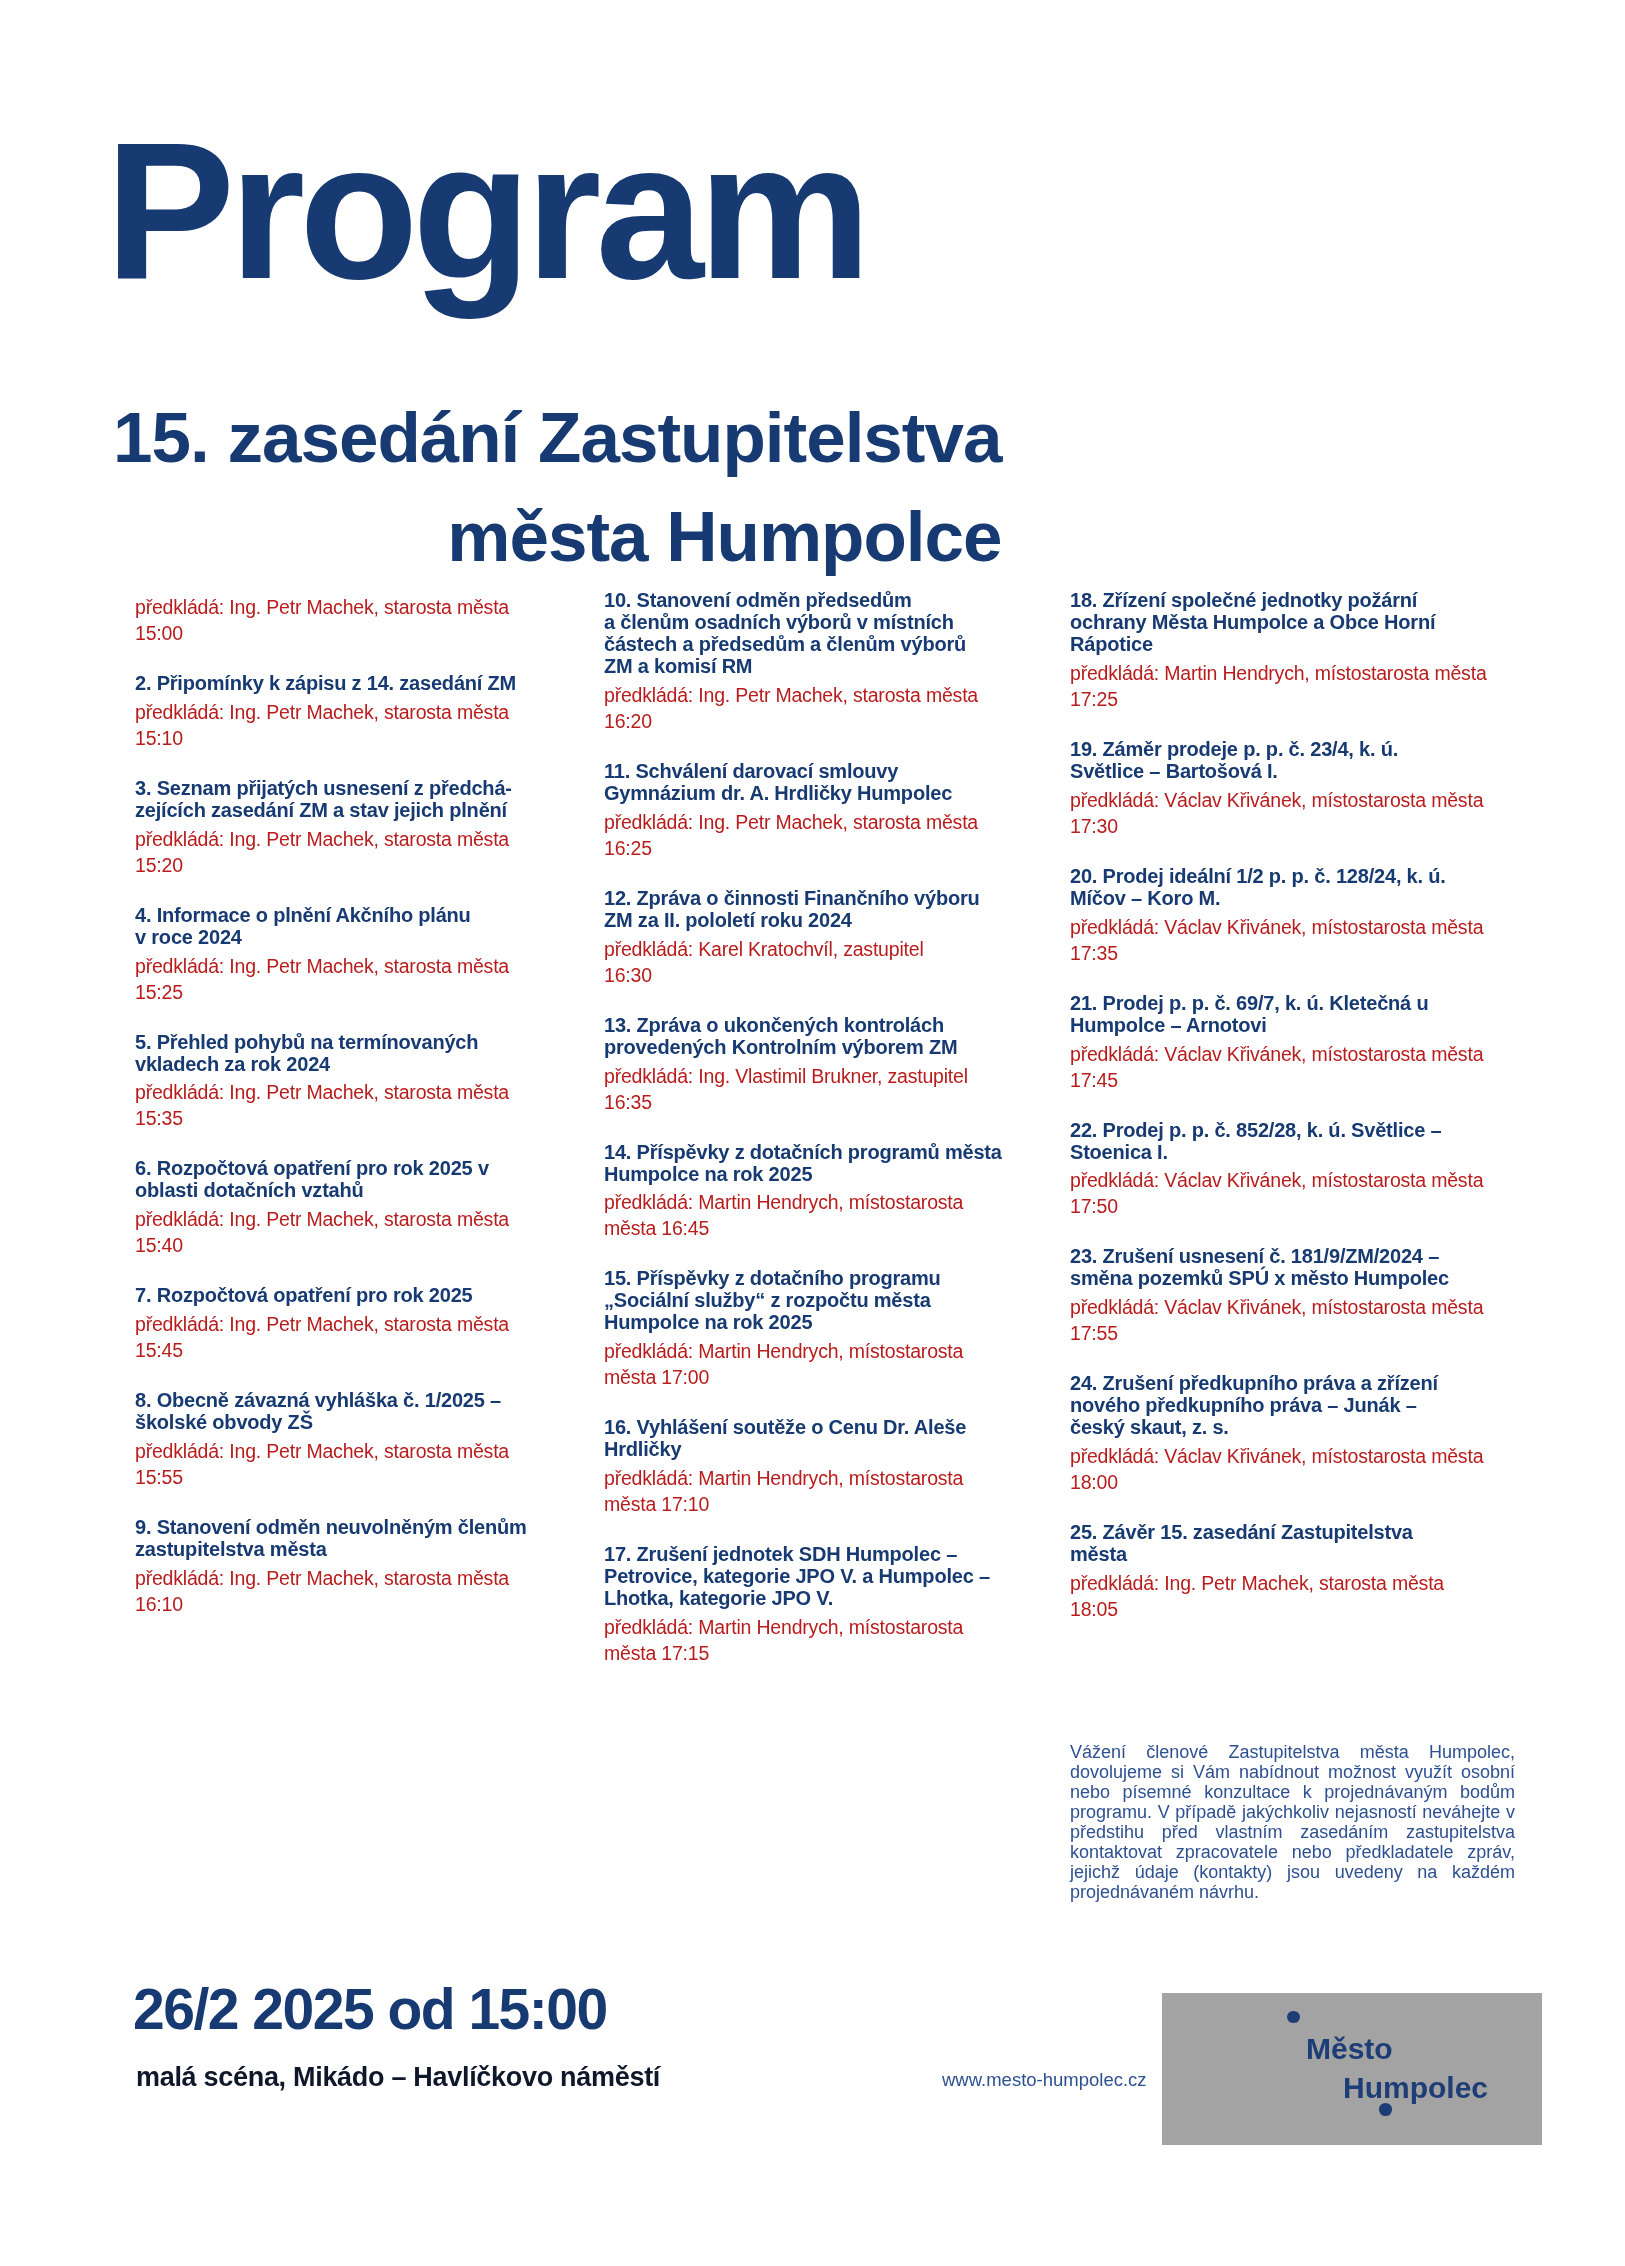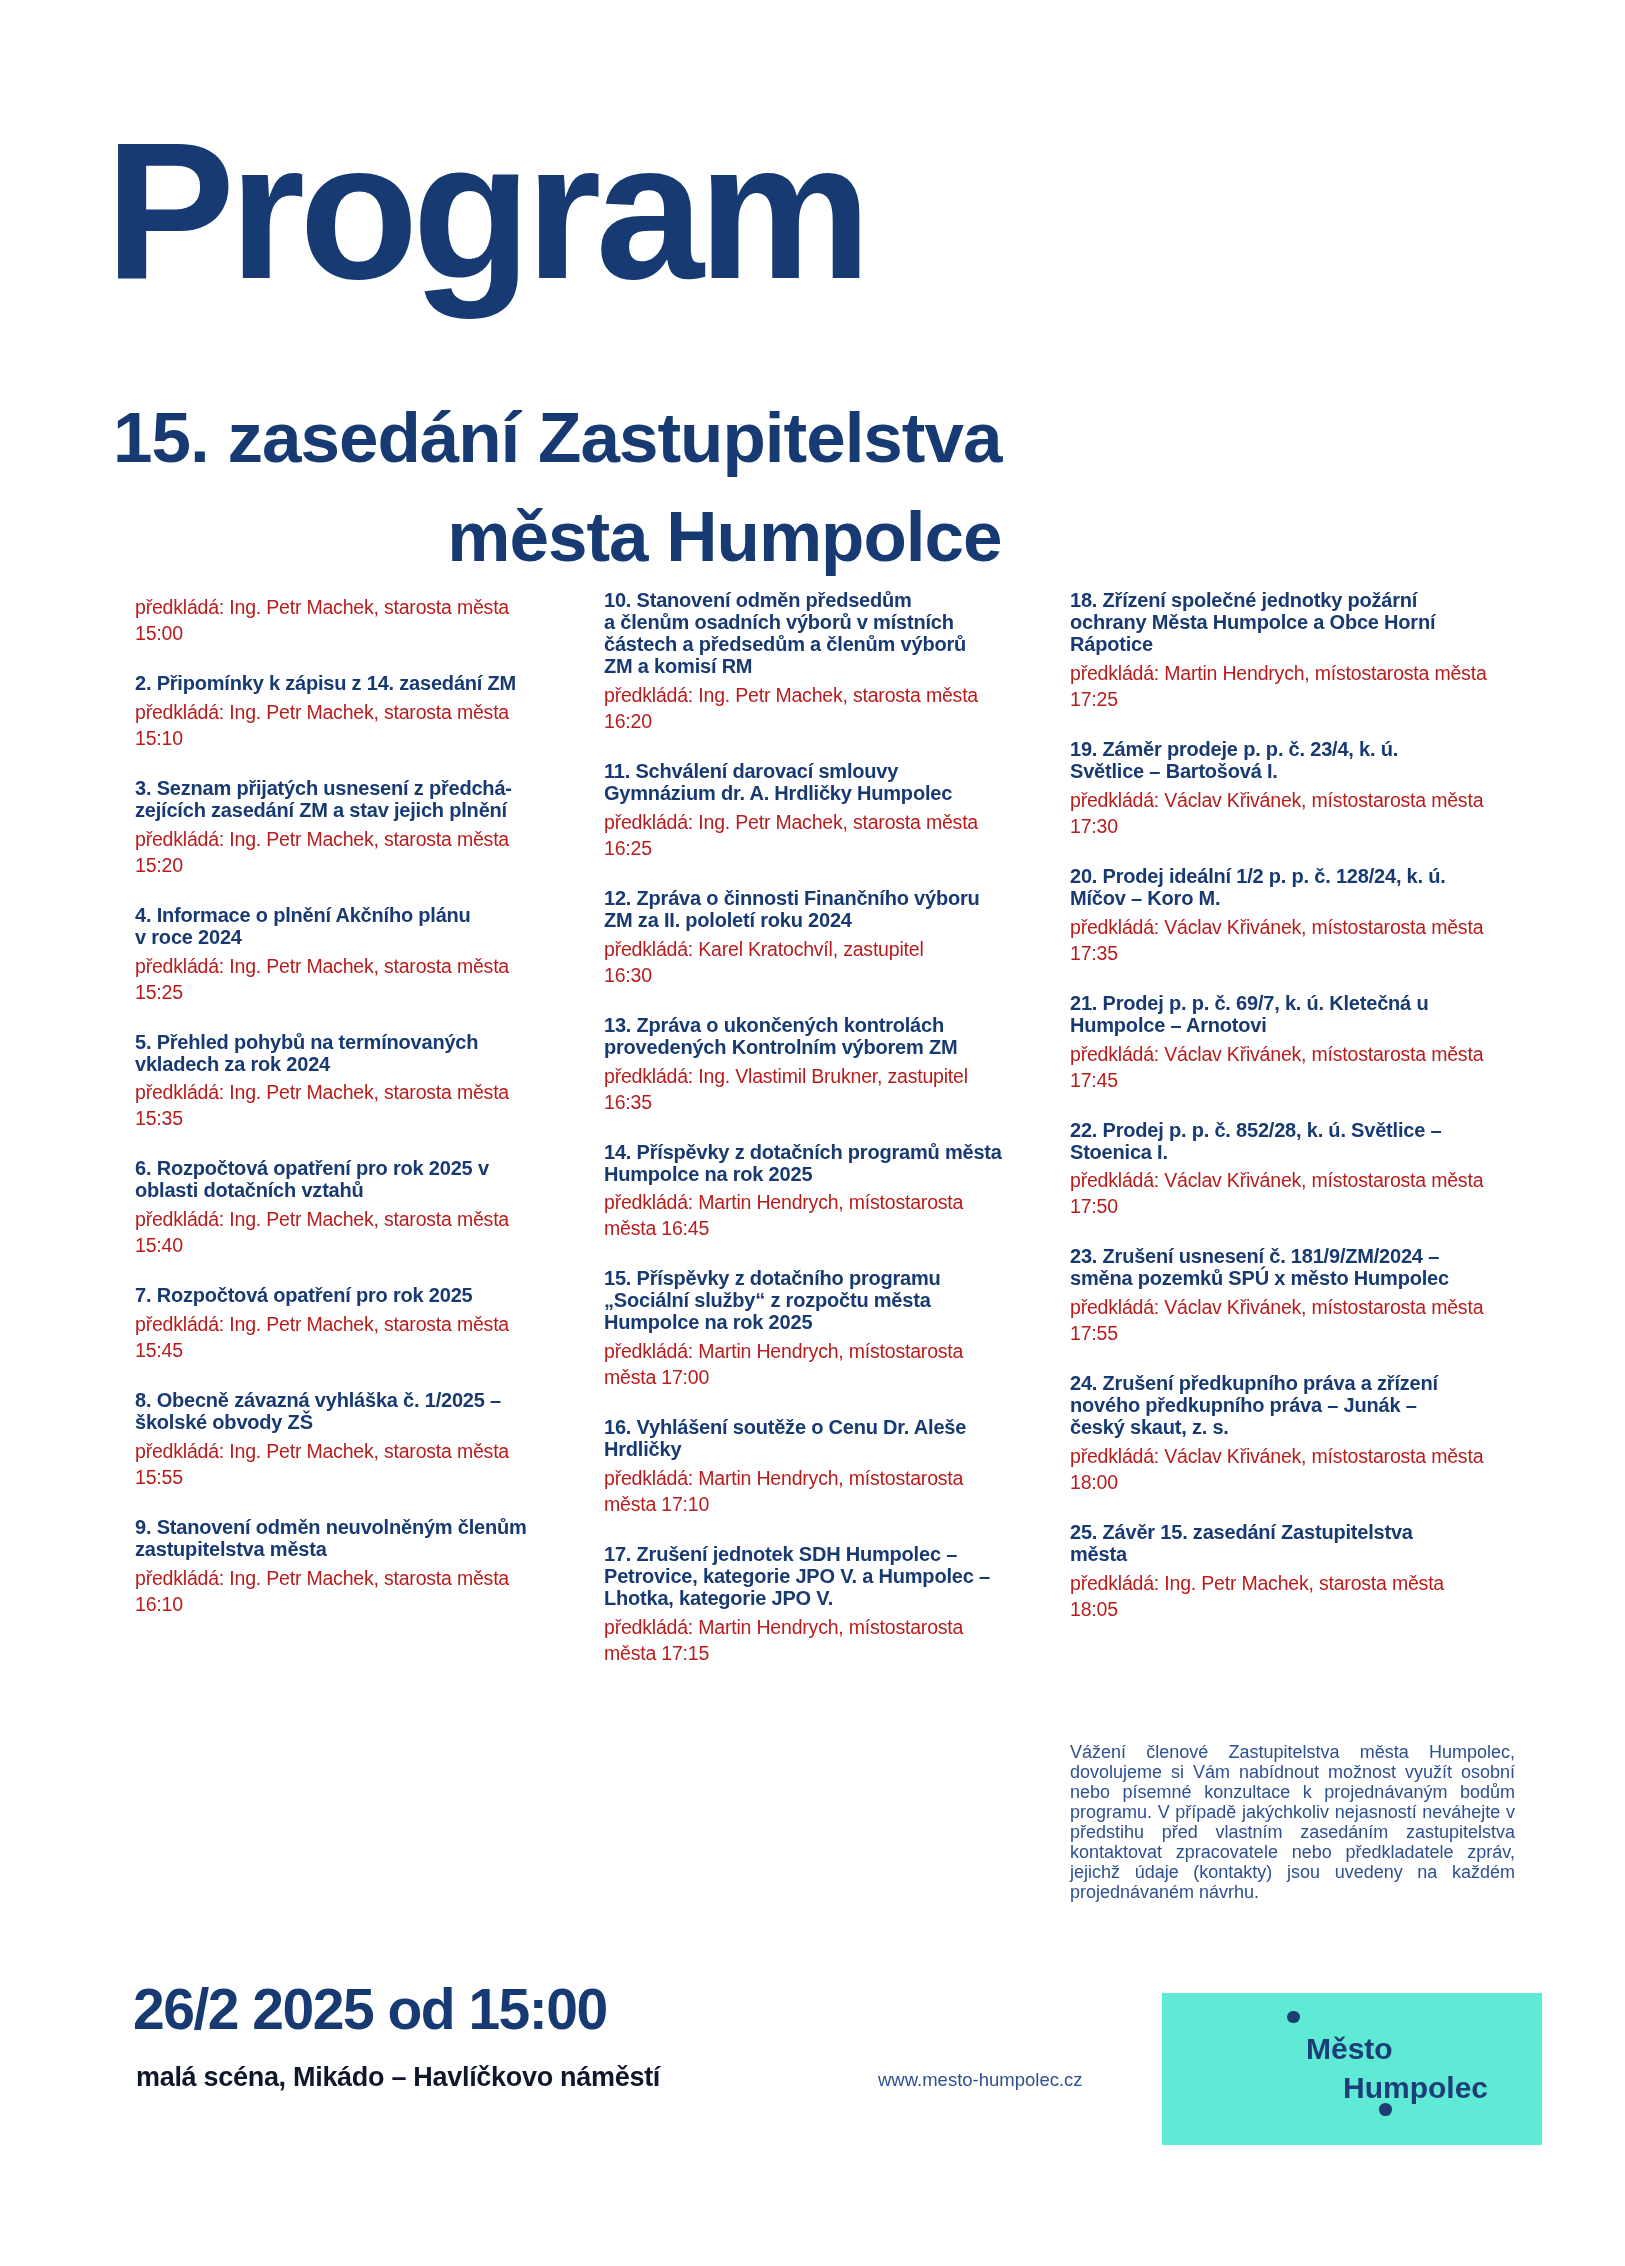--- a/index.html
+++ b/index.html
@@ -54,27 +54,27 @@
     position:absolute;left:133px;top:1976px;
     font-size:57px;font-weight:bold;letter-spacing:-1.5px;
     color:#163a71;white-space:nowrap;
   }
   .event-venue{
     position:absolute;left:136px;top:2062px;
     font-size:27px;font-weight:bold;letter-spacing:-0.3px;
     color:#0f172a;white-space:nowrap;
   }
   .website{
-    position:absolute;left:878px;top:2069px;
+    position:absolute;left:942px;top:2069px;
     font-size:18.5px;
     color:#2d5090;white-space:nowrap;
   }
   .logo{
     position:absolute;left:1162px;top:1993px;width:380px;height:152px;
-    background:#5eead4;
+    background:#a3a3a3;
   }
   .logo .dot{
     position:absolute;width:12.7px;height:12.7px;border-radius:50%;
     background:#1d3d77;
   }
   .logo .dot1{left:125px;top:17.6px;}
   .logo .dot2{left:217px;top:110px;}
   .logo-l1{
     position:absolute;left:144px;top:39px;
     font-size:30px;font-weight:bold;color:#1d3d77;white-space:nowrap;

